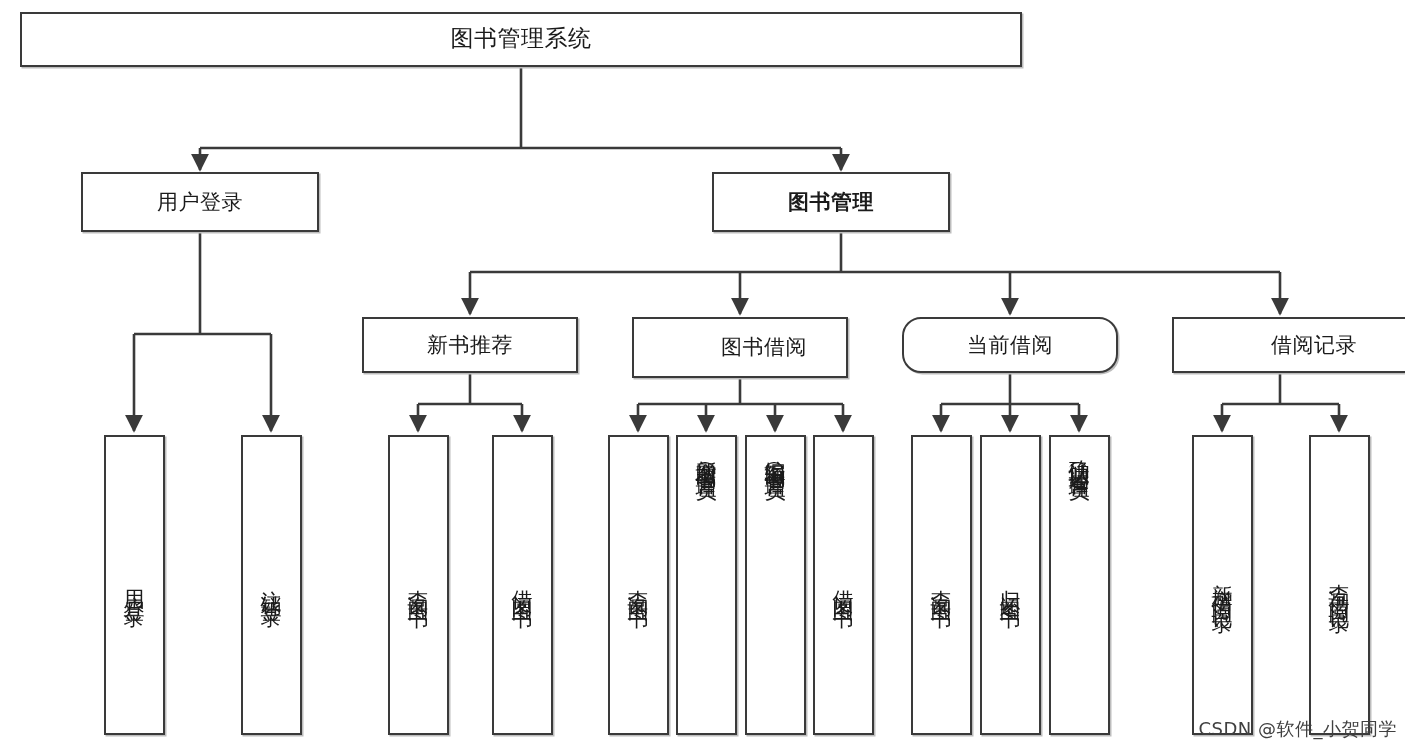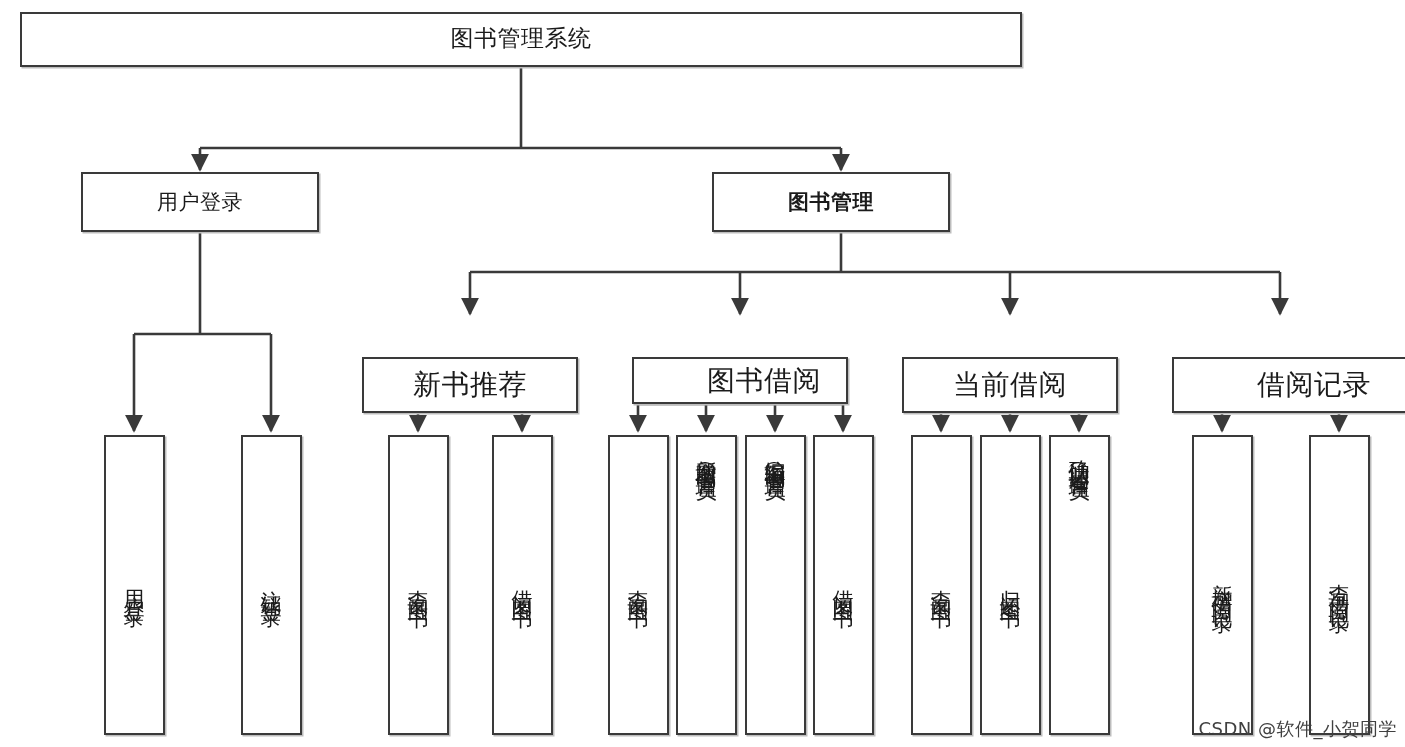--- a/index.html
+++ b/index.html
@@ -38,22 +38,21 @@
     color: #1b1b1b;
     text-rendering: geometricPrecision;
   }
   .node.root {
     font-size: 23px;
   }
   .node.level2 {
     font-size: 21px;
   }
   .node.level3 {
-    font-size: 28px;
-    margin-top: 40px;
+    font-size: 21px;
   }
   .node-label {
     line-height: 1.05;
     letter-spacing: 0.5px;
     white-space: nowrap;
   }
   
   .node.leaf {
     align-items: flex-start;
     justify-content: center;
@@ -147,24 +146,24 @@
   <div class="node level2" style="left:81px; top:172px; width:238px; height:60px;">
     <span class="node-label">用户登录</span>
   </div>
   <div class="node level2" style="left:712px; top:172px; width:238px; height:60px;font-weight:bold;">
     <span class="node-label">图书管理</span>
   </div>
 
   <div class="node level3" style="left:362px; top:317px; width:216px; height:56px;">
     <span class="node-label">新书推荐</span>
   </div>
-  <div class="node level3" style="left:632px; top:317px; width:216px; height:47px;padding-left:48px;">
+  <div class="node level3" style="left:632px; top:317px; width:216px; height:61px;padding-left:48px;">
     <span class="node-label">图书借阅</span>
   </div>
-  <div class="node level3" style="left:902px; top:317px; width:216px; height:56px;">
+  <div class="node level3" style="left:902px; top:317px; width:216px; height:56px;border-radius:19px;">
     <span class="node-label">当前借阅</span>
   </div>
   <div class="node level3" style="left:1172px; top:317px; width:240px; height:56px;padding-left:44px;">
     <span class="node-label">借阅记录</span>
   </div>
 
   <div class="node leaf vcenter" style="left:104px; top:435px; width:61px; height:300px;">
     <span class="node-label">用户登录</span>
   </div>
   <div class="node leaf vcenter" style="left:241px; top:435px; width:61px; height:300px;">

